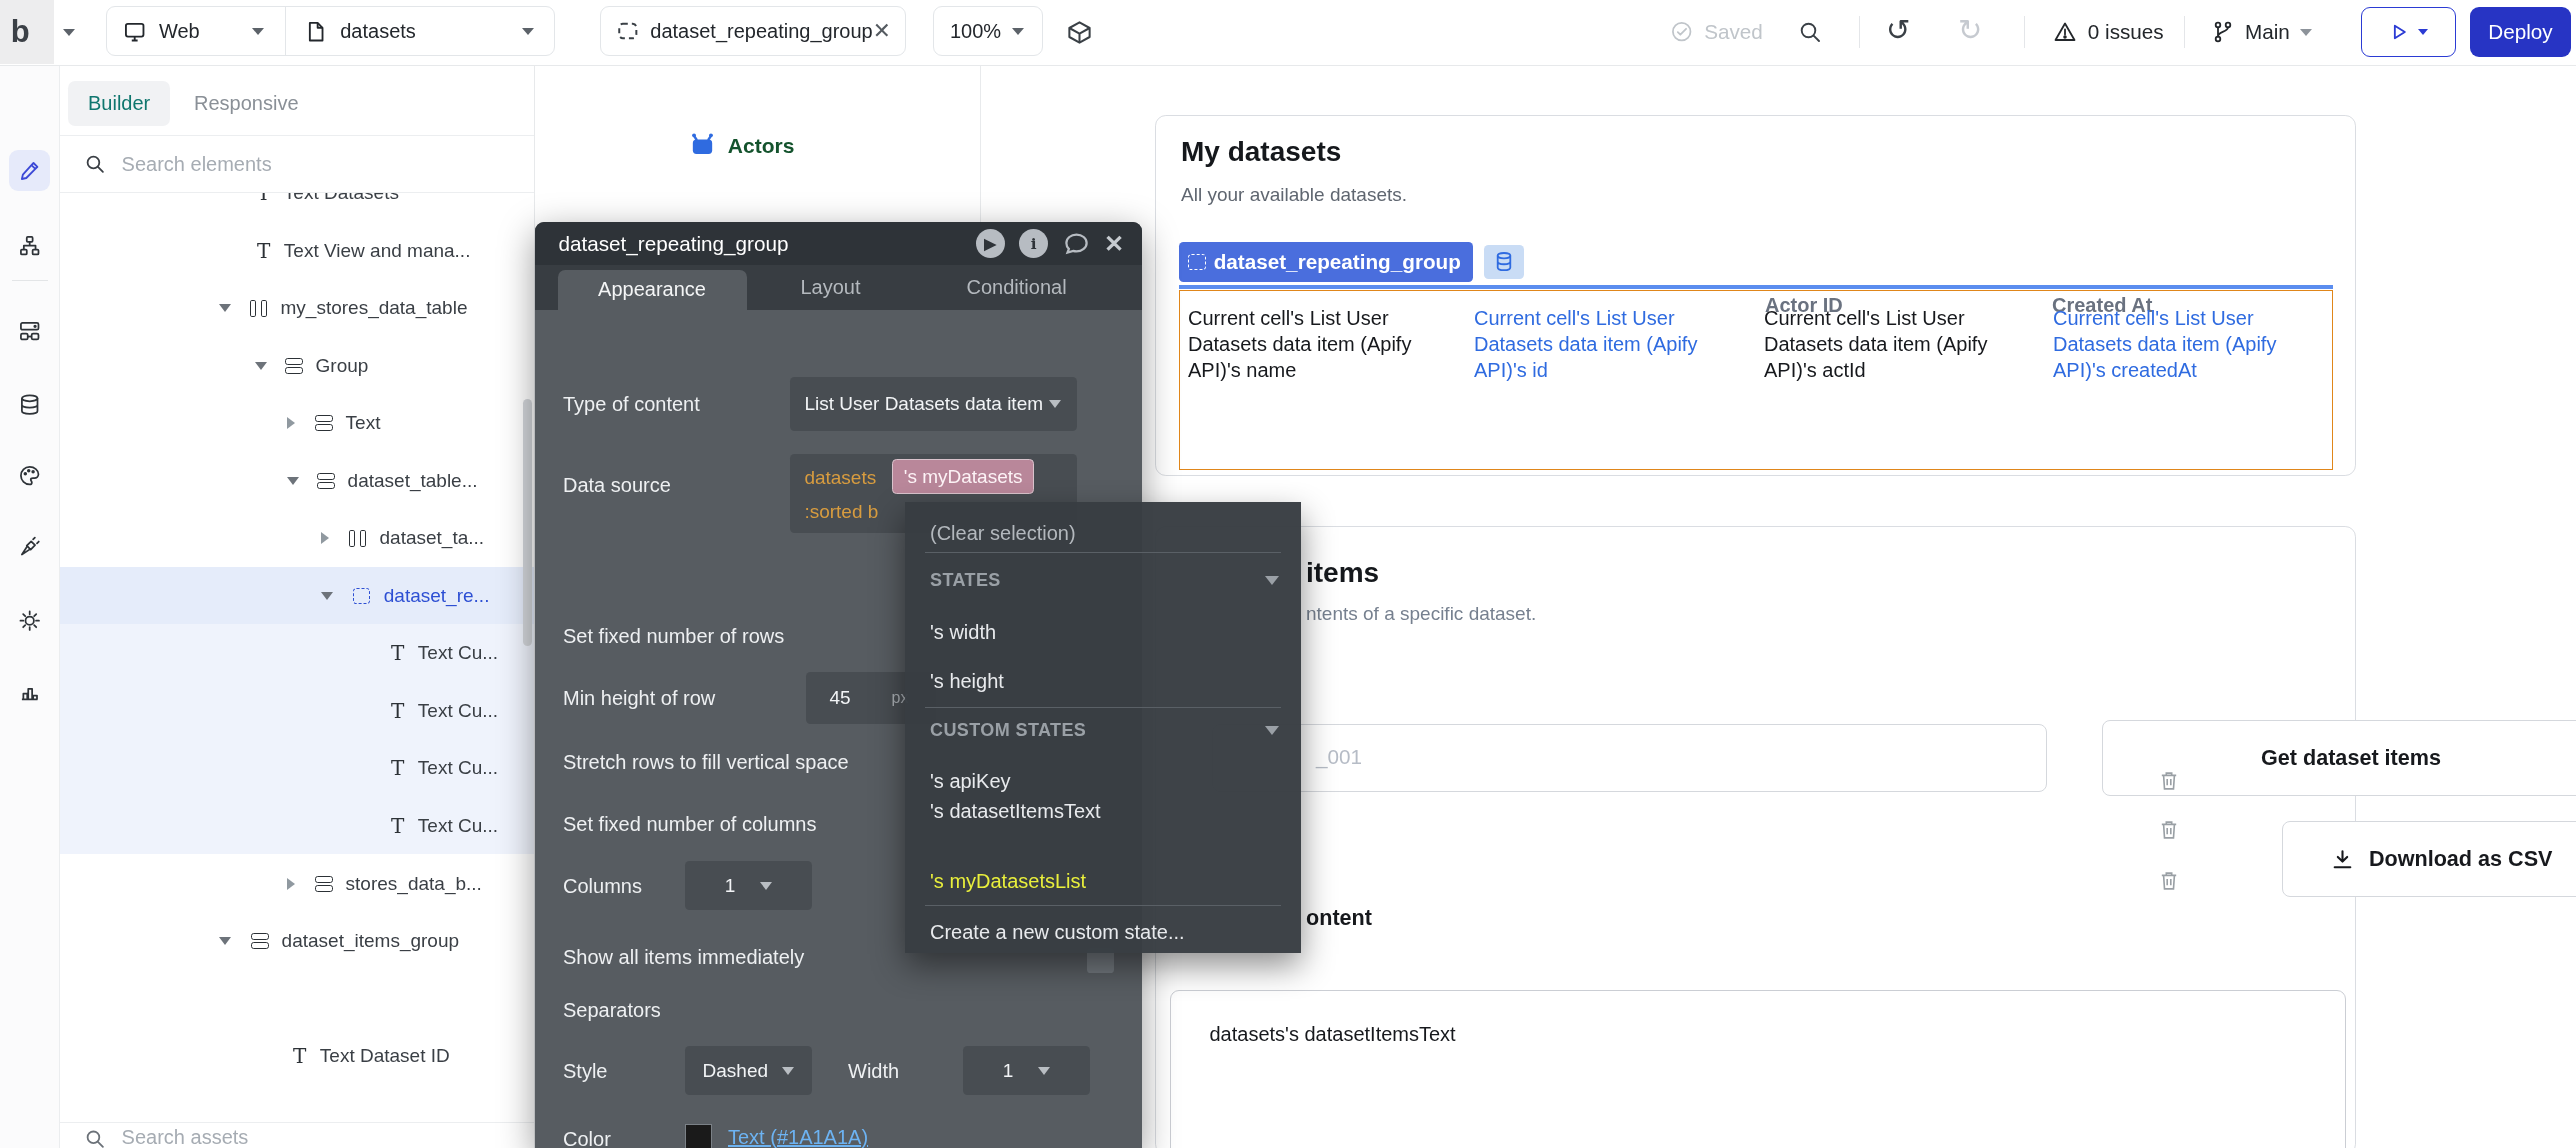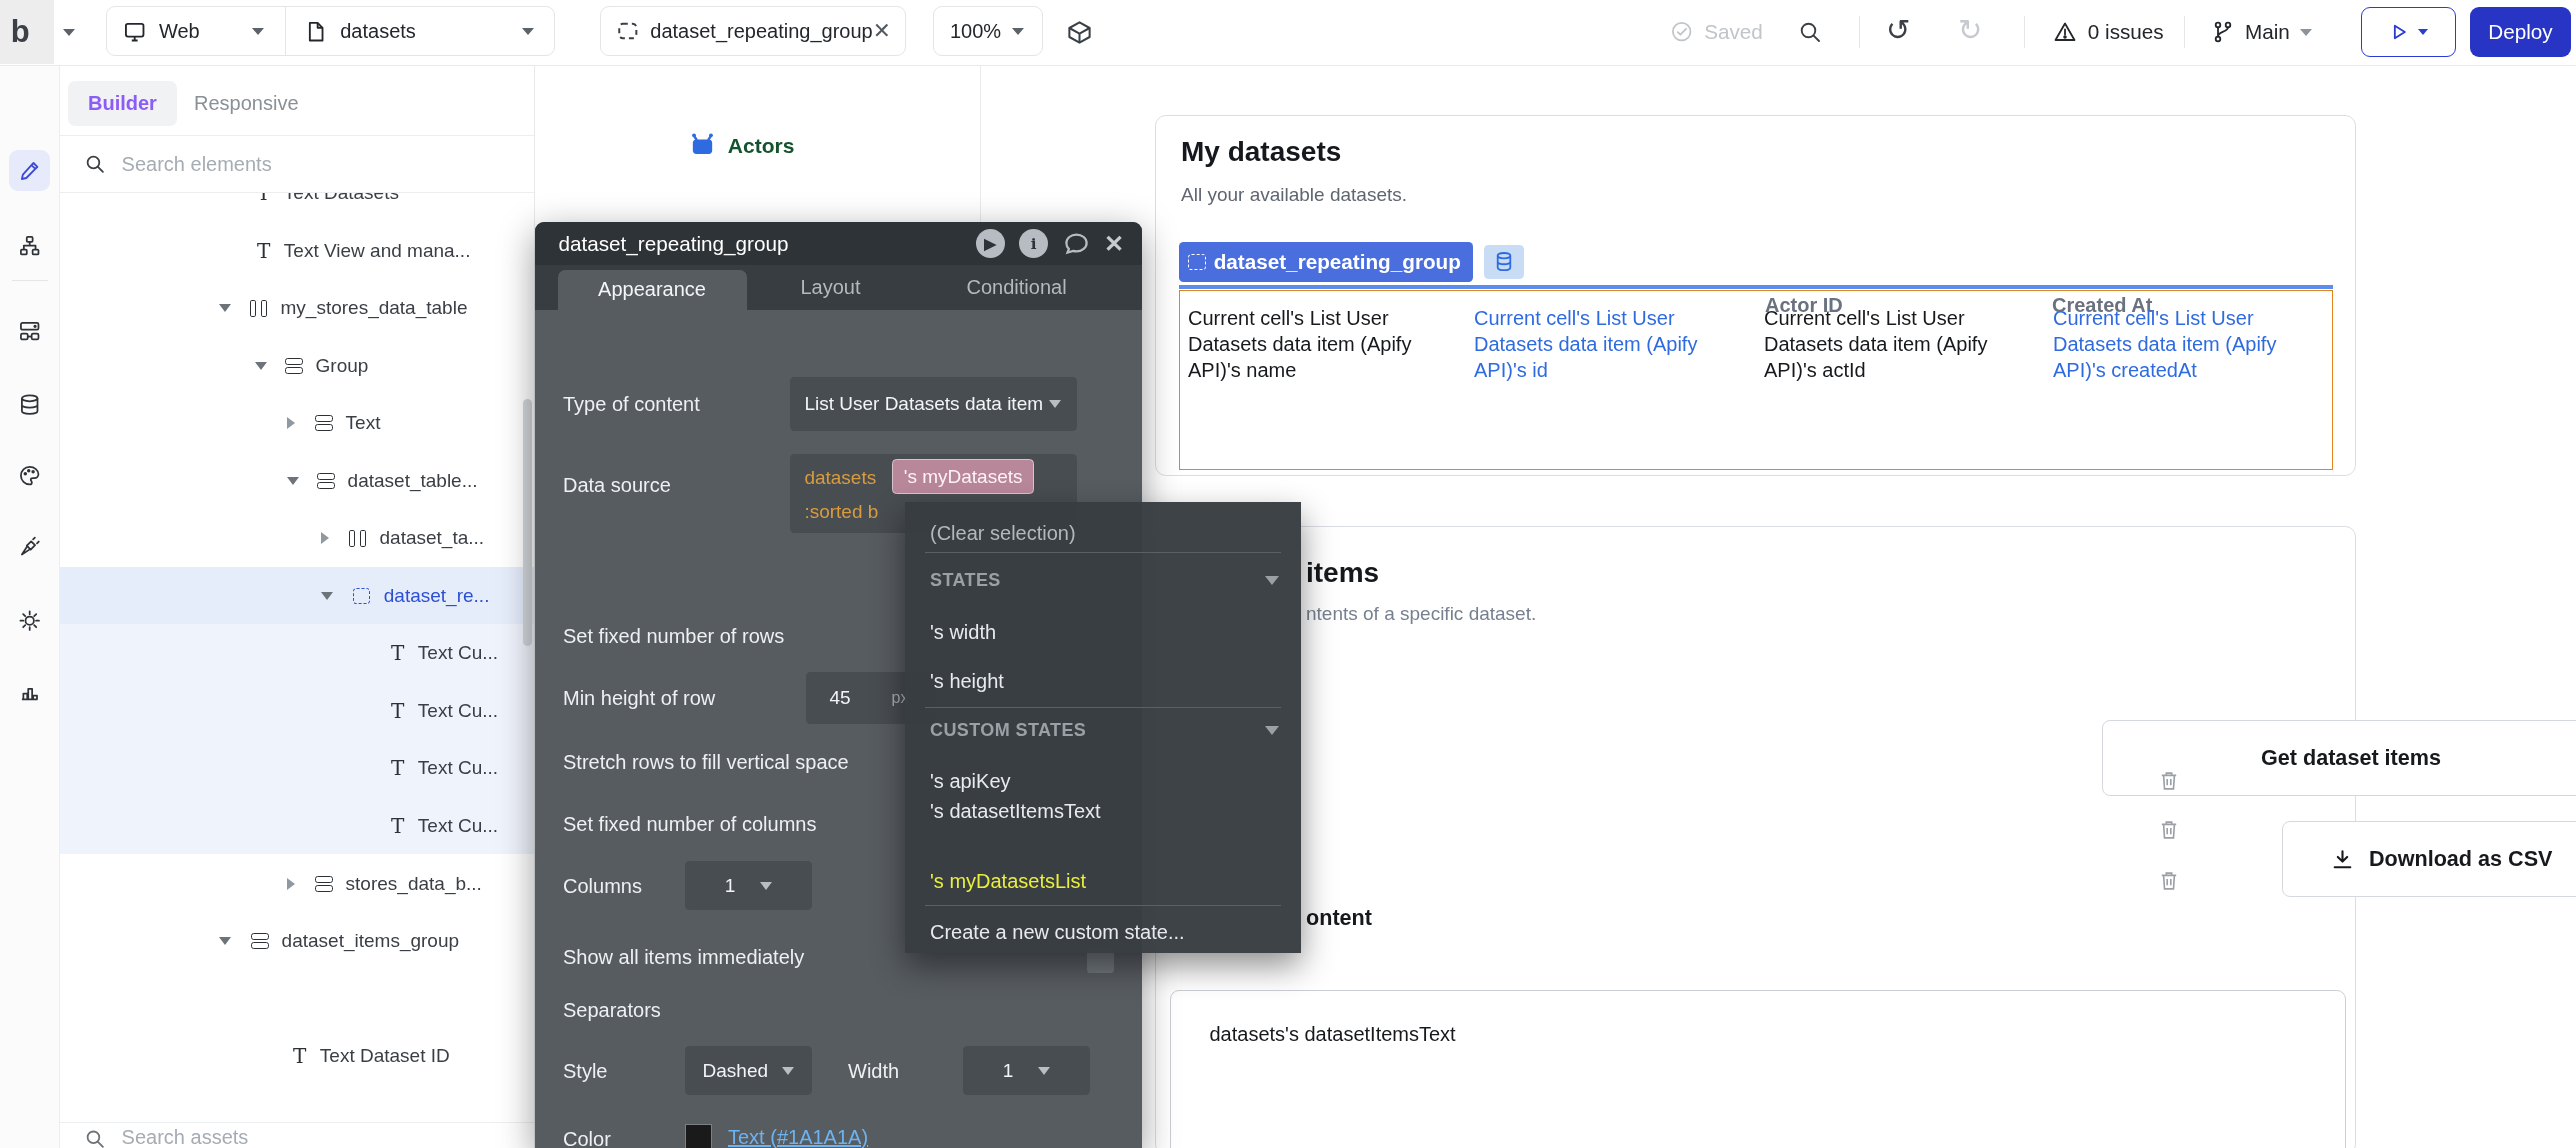--- a/index.html
+++ b/index.html
@@ -97,20 +97,23 @@
       <div class="abs cellt dark" style="left:32px;top:189px;width:270px;">Current cell's List User Datasets data item (Apify API)'s name</div>
       <div class="abs cellt blue" style="left:318px;top:189px;width:259px;">Current cell's List User Datasets data item (Apify API)'s id</div>
       <div class="abs cellt dark" style="left:608px;top:189px;width:250px;">Current cell's List User Datasets data item (Apify API)'s actId</div>
       <div class="abs cellt blue" style="left:897px;top:189px;width:270px;">Current cell's List User Datasets data item (Apify API)'s createdAt</div>
     </div>
 
     <div class="card" style="left:620px;top:461px;width:1201px;height:629px;border-radius:10.8px;">
       <div class="abs" style="left:150px;top:30px;font-size:28px;font-weight:bold;color:#15181c;">items</div>
       <div class="abs" style="left:150px;top:76px;font-size:19px;color:#76808f;">ntents of a specific dataset.</div>
 
+      <div class="abs" style="left:56px;top:197px;width:835px;height:68px;border:1.8px solid #d5d8dd;border-radius:8px;box-sizing:border-box;">
+        <span style="position:absolute;left:103px;top:20px;font-size:20.7px;color:#b6bcc6;">_001</span>
+      </div>
       <div class="cbtn" style="left:946px;top:193px;width:498px;height:76px;">Get dataset items</div>
 
       <div class="abs" style="left:150px;top:378px;font-size:21.6px;font-weight:bold;color:#17191d;">ontent</div>
       <div class="cbtn" style="left:1126px;top:294px;width:318px;height:76px;gap:14.4px;">
         <span>
           <svg width="25" height="25" viewBox="0 0 24 24" fill="none" stroke="#17191d" stroke-width="2" stroke-linecap="round" stroke-linejoin="round">
               <path d="M12 4v10m-4.5-4.5L12 14l4.5-4.5M4.5 19.5h15"></path>
             </svg>
         </span>
         <span>Download as CSV</span>
@@ -175,21 +178,21 @@
     </span>
     <span class="rail-ic" style="top:615px;">
       <svg width="23.4" height="23.4" viewBox="0 0 24 24" fill="none" stroke="#2e3338" stroke-width="1.8" stroke-linejoin="round">
           <path d="M4 20h16M5.5 20v-6h4v6M10.5 20V9h4v11M15.5 20v-4h4v4"></path>
         </svg>
     </span>
   </div>
 
   <div class="abs" id="panel">
     <div class="abs flex" style="left:9px;top:16px;height:45px;padding:0 20px;background:#f1f2f4;border-radius:7.2px;">
-      <span class="ptab" style="font-weight:700;color:#8b5cf6;">Builder</span>
+      <span class="ptab" style="font-weight:400;color:#0f766e;">Builder</span>
     </div>
     <div class="abs flex" style="left:135px;top:16px;height:45px;">
       <span class="ptab" style="color:#8a9097;">Responsive</span>
     </div>
     <div class="abs" style="left:0;top:70px;width:475px;height:0.9px;background:#eceef0;"></div>
 
     <div class="abs flex" style="left:0;top:71px;width:475px;height:56px;">
       <span style="margin-left:25px;">
         <svg width="21.6" height="21.6" viewBox="0 0 24 24" fill="none" stroke="#3a3f45" stroke-width="2" stroke-linecap="round">
             <circle cx="10.5" cy="10.5" r="6.5"></circle>

